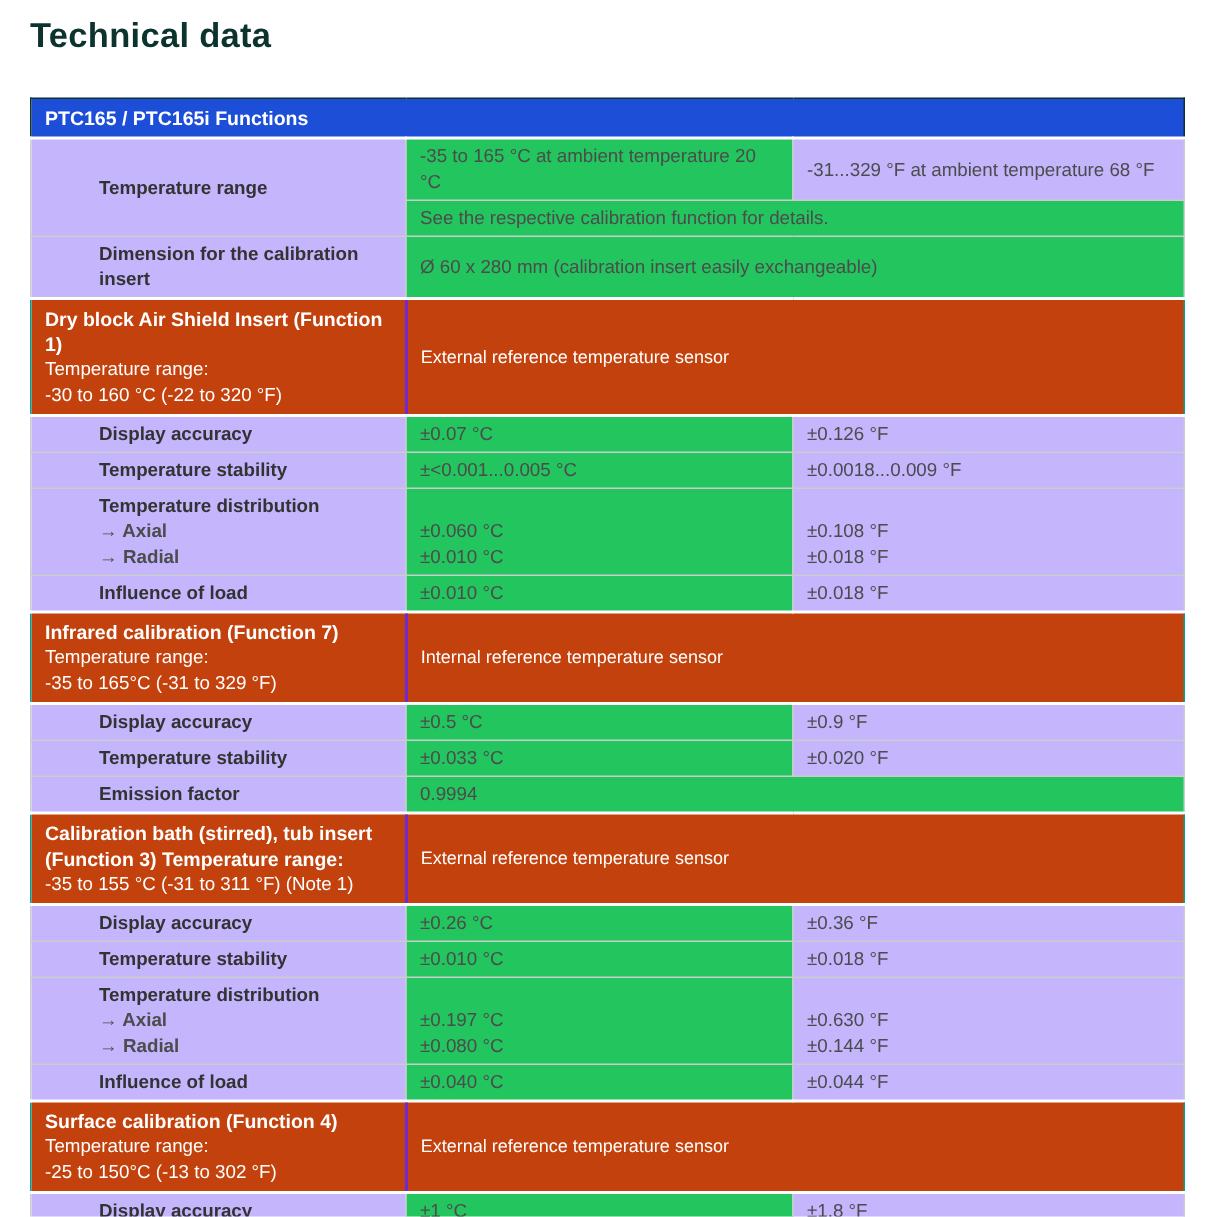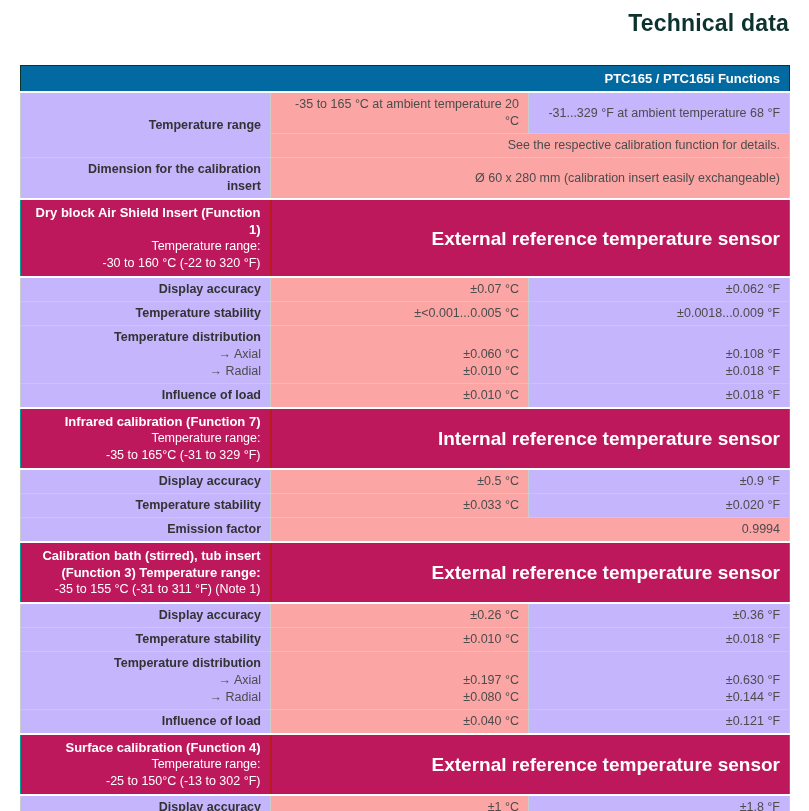--- a/index.html
+++ b/index.html
@@ -2,52 +2,52 @@
 <html><head>
 <meta charset="utf-8">
 <style>
   html,body{margin:0;padding:0;background:#ffffff;}
   body{
     width:809px;height:811px;
     font-family:"Liberation Sans", sans-serif;
     color:#4c4c4c;
     -webkit-font-smoothing:antialiased;
   }
-  .page{box-sizing:border-box;width:809px;height:769px;padding:6px 20px 0 20px;text-align:right;}
+  .page{box-sizing:border-box;width:809px;height:769px;padding:6px 20px 0 20px;}
   h1.title{
     font-size:23px;font-weight:bold;color:#0c332e;
     margin:4px 0 28px 0;letter-spacing:.2px;
   }
   table.tech{
     width:769px;border-collapse:collapse;table-layout:fixed;
     font-size:12.5px;line-height:17px;
   }
   col.c1{width:250px;} col.c2{width:258px;} col.c3{width:261px;}
   td{border:1px solid #c7cecb;padding:3px 9px;vertical-align:middle;background:#c4b5fd;}
   
   tr.thead td{
-    background:#0369a1;color:#ffffff;font-weight:bold;font-size:13px;
+    background:#1d4ed8;color:#ffffff;font-weight:bold;font-size:13px;
     border:1px solid #0c332e;border-bottom:2px solid #ffffff;
     padding:4px 9px;
   }
   
   td.lbl{font-weight:bold;color:#333333;padding-left:45px;}
-  td.lbl .sub{font-weight:normal;color:#4c4c4c;}
-  
-  td.c, td.merge{background:#fca5a5;}
+  td.lbl .sub{font-weight:bold;color:#4c4c4c;}
+  
+  td.c, td.merge{background:#22c55e;}
   
   
   tr.sec td{
-    background:#be185d;color:#ffffff;
+    background:#c2410c;color:#ffffff;
     border:1px solid #05a190;
     border-top:2px solid #ffffff;border-bottom:2px solid #ffffff;
     padding:4px 9px;
     margin-top:12px;
   }
-  tr.sec td.secR{border-left:2px solid #b91c1c;font-weight:bold;font-size:19px;}
+  tr.sec td.secR{border-left:2px solid #6d28d9;font-weight:normal;font-size:12px;}
   .sec-title{font-weight:bold;font-size:13px;}
   .sec-sub{font-weight:normal;}
   .sec-sub:empty{display:none;}
   
   td.vb{vertical-align:bottom;}
   td.top{vertical-align:top;}
 </style>
 </head>
 <body>
 
@@ -84,21 +84,21 @@
       <td class="secL">
         <div class="sec-title">Dry block Air Shield Insert (Function 1)</div>
         <div class="sec-sub">Temperature range:</div>
         <div class="sec-sub">-30 to 160 °C (-22 to 320 °F)</div>
       </td>
       <td class="secR" colspan="2">External reference temperature sensor</td>
     </tr>
     <tr>
       <td class="lbl">Display accuracy</td>
       <td class="c">±0.07 °C</td>
-      <td>±0.062 °F</td>
+      <td>±0.126 °F</td>
     </tr>
     <tr>
       <td class="lbl">Temperature stability</td>
       <td class="c">±&lt;0.001...0.005 °C</td>
       <td>±0.0018...0.009 °F</td>
     </tr>
     <tr>
       <td class="lbl top">
         <div>Temperature distribution</div>
         <div class="sub">→ Axial</div>
@@ -171,21 +171,21 @@
         <div>±0.080 °C</div>
       </td>
       <td class="vb">
         <div>±0.630 °F</div>
         <div>±0.144 °F</div>
       </td>
     </tr>
     <tr>
       <td class="lbl">Influence of load</td>
       <td class="c">±0.040 °C</td>
-      <td>±0.121 °F</td>
+      <td>±0.044 °F</td>
     </tr>
 
     <tr class="sec">
       <td class="secL">
         <div class="sec-title">Surface calibration (Function 4)</div>
         <div class="sec-sub">Temperature range:</div>
         <div class="sec-sub">-25 to 150°C (-13 to 302 °F)</div>
       </td>
       <td class="secR" colspan="2">External reference temperature sensor</td>
     </tr>

